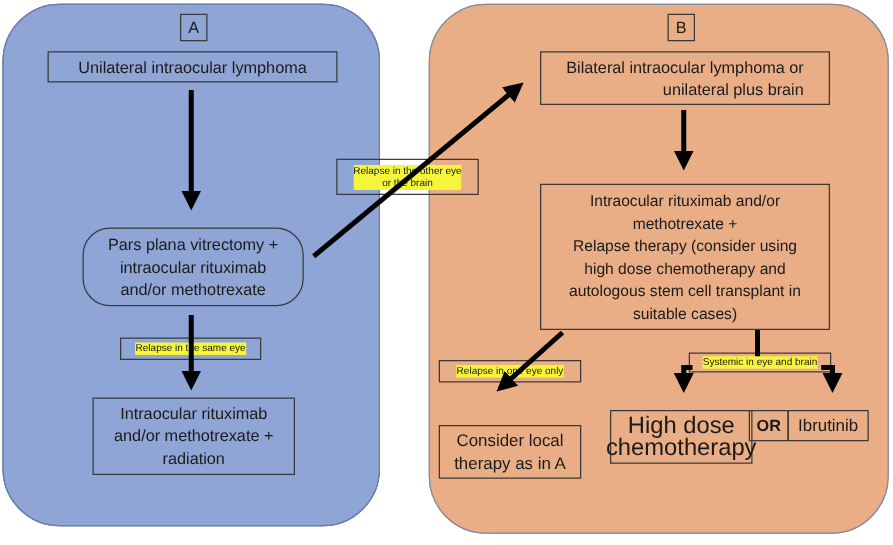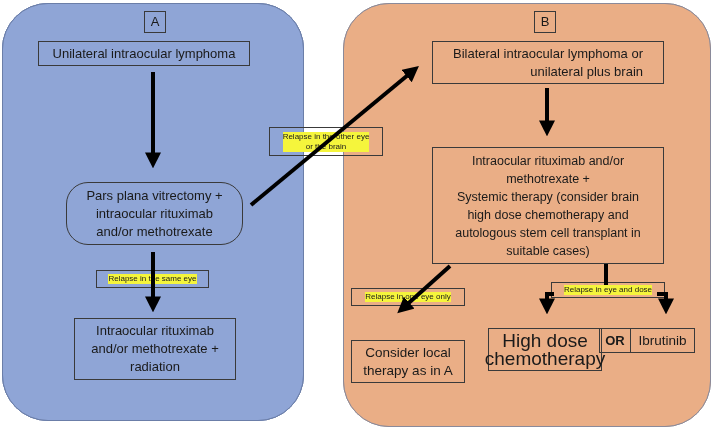--- a/index.html
+++ b/index.html
@@ -43,49 +43,49 @@
   #realA { height:208px; }
 </style>
 <style>
   [data-name="panel-a"], [data-name="panel-a-bg"], #realA { height: 416px !important; width: 300px !important; top: 3px !important; }
   [data-name="panel-b"], #realB { height: 422px !important; width: 366px !important; top: 3px !important; left: 343px !important; }
 </style>
 
 <div class="box letter" data-name="panel-a-letter" style="left:144px; top:11px; width:22px; height:22px;">A</div>
 <div class="box letter" data-name="panel-b-letter" style="left:534px; top:11px; width:22px; height:22px;">B</div>
 
-<div class="box" data-name="unilateral-lymphoma-box" style="left:38px; top:41px; width:212px; height:25px;">Unilateral intraocular lymphoma</div>
+<div class="box" data-name="unilateral-lymphoma-box" style="left:38px; top:41px; width:232px; height:25px;">Unilateral intraocular lymphoma</div>
 <div class="box" data-name="vitrectomy-box" style="left:66px; top:182px; width:177px; height:63px;border-radius:22px;">Pars plana vitrectomy +
 intraocular rituximab
 and/or methotrexate</div>
 <div class="label-box" data-name="relapse-same-eye-label" style="left:96px; top:270px; width:113px; height:18px;">
   <span class="hl" data-name="relapse-same-eye-text">Relapse in the same eye</span>
 </div>
 <div class="box" data-name="intraocular-radiation-box" style="left:74px; top:318px; width:162px; height:62px;">Intraocular rituximab
 and/or methotrexate +
 radiation</div>
 
 <div class="label-box" data-name="relapse-other-eye-label" style="left:269px; top:127px; width:114px; height:29px;">
   <span class="hl" data-name="relapse-other-eye-text">Relapse in the other eye
 or the brain</span>
 </div>
 
 <div class="box" data-name="bilateral-lymphoma-box" style="left:432px; top:41px; width:232px; height:43px;text-align:right;">Bilateral intraocular lymphoma or
 unilateral plus brain</div>
 <div class="box" data-name="systemic-therapy-box" style="left:432px; top:147px; width:232px; height:117px; font-size:12.5px;">Intraocular rituximab and/or
 methotrexate +
-Systemic therapy (consider brain
+Relapse therapy (consider using
 high dose chemotherapy and
 autologous stem cell transplant in
 suitable cases)</div>
 <div class="label-box" data-name="relapse-one-eye-label" style="left:351px; top:288px; width:114px; height:18px;">
   <span class="hl" data-name="relapse-one-eye-text">Relapse in one eye only</span>
 </div>
 <div class="label-box" data-name="relapse-eye-brain-label" style="left:551px; top:282px; width:114px; height:16px;">
-  <span class="hl" data-name="relapse-eye-brain-text">Relapse in eye  and dose</span>
+  <span class="hl" data-name="relapse-eye-brain-text">Systemic in eye  and brain</span>
 </div>
 <div class="box" data-name="consider-local-therapy-box" style="left:351px; top:340px; width:114px; height:43px; font-size:13.5px;">Consider local
 therapy as in A</div>
 <div class="box" data-name="high-dose-chemo-box" style="left:488px; top:328px; width:114px; height:43px; font-size:19px;">High dose
 chemotherapy</div>
 <div class="box or-box" data-name="or-label" style="left:599px; top:328px; width:32px; height:25px;">OR</div>
 <div class="box" data-name="ibrutinib-box" style="left:630px; top:328px; width:65px; height:25px; font-size:13.5px;">Ibrutinib</div>
 
 <svg id="arrows" width="714" height="436" data-name="arrows-layer">
   <defs>

